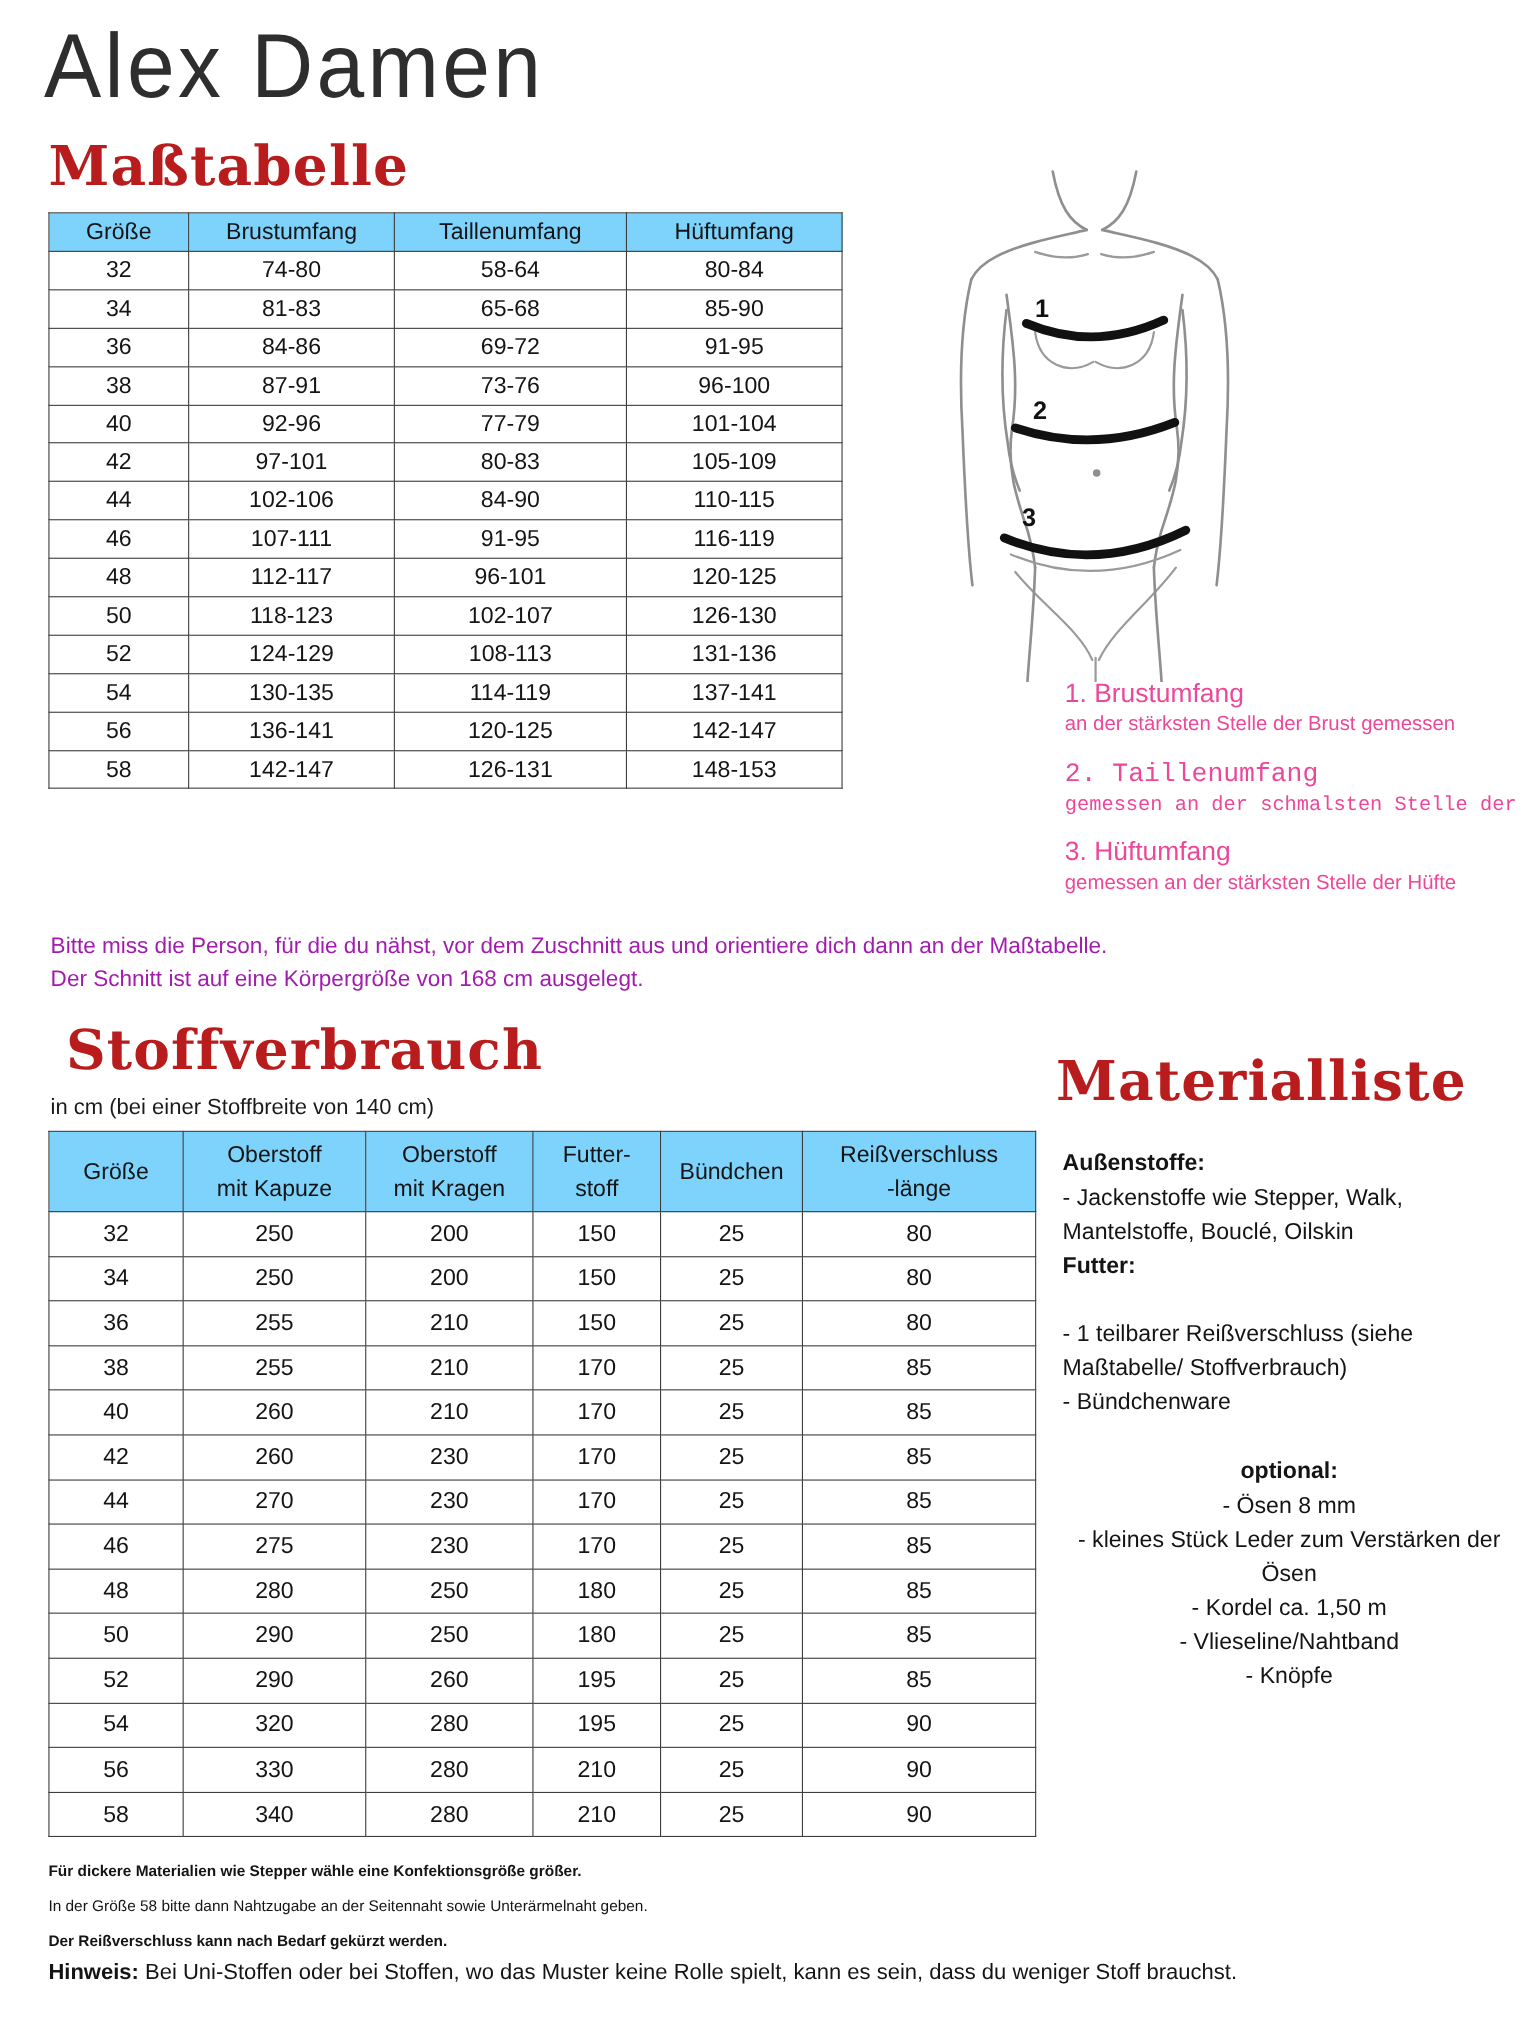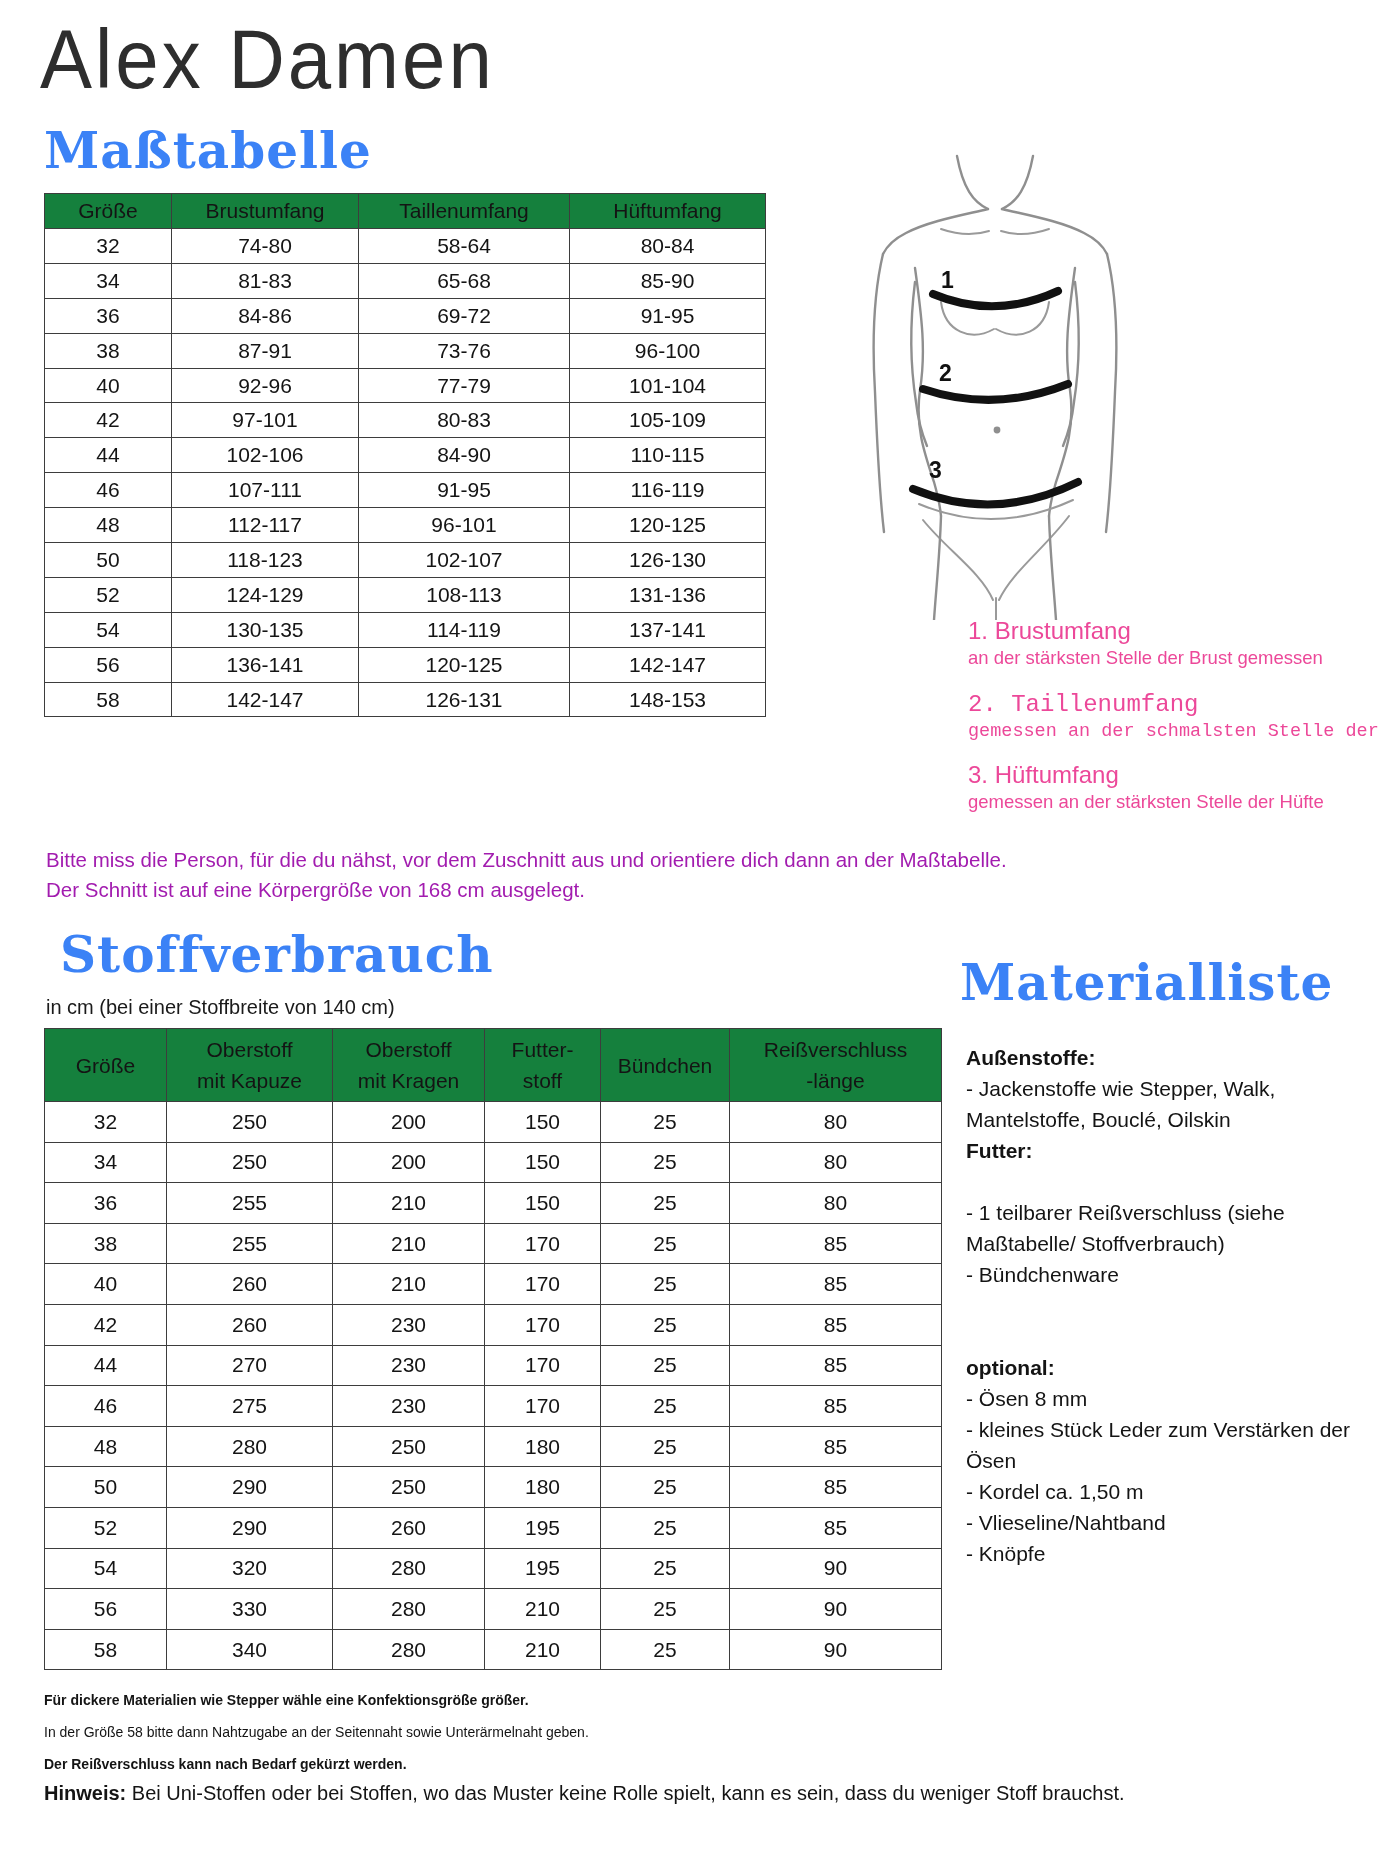--- a/index.html
+++ b/index.html
@@ -7,33 +7,33 @@
     position:relative; width:1384px; height:1854px; background:#ffffff;
     font-family:"Liberation Sans", sans-serif; color:#1a1a1a; overflow:hidden;
   }
   .brand {
     position:absolute; left:40px; top:12px; font-size:78px; font-weight:300;
     letter-spacing:3px; color:#2e2e2e; transform:scaleY(1.06); transform-origin:left top;
     white-space:nowrap;
   }
   .display-heading {
     position:absolute; font-family:"DejaVu Serif", serif; font-weight:700;
-    color:#3b82f6; font-size:50px; letter-spacing:1px; white-space:nowrap; line-height:1;
+    color:#b91c1c; font-size:50px; letter-spacing:1px; white-space:nowrap; line-height:1;
   }
   #masstabelle-title { left:44px; top:126px; }
   #stoffverbrauch-title { left:60px; top:930px; }
   #materialliste-title { left:960px; top:958px; }
   .subtitle { position:absolute; left:46px; top:996px; font-size:20px; color:#1a1a1a; white-space:nowrap; }
 
   table.data-table { position:absolute; border-collapse:collapse; table-layout:fixed; }
   table.data-table th, table.data-table td {
     border:1.6px solid #3d3d3d; text-align:center; vertical-align:middle;
     font-weight:400; font-size:21px; padding:0; color:#141414;
   }
-  table.data-table th { background:#15803d; }
+  table.data-table th { background:#7dd3fc; }
 
   #size-table { left:44px; top:193px; width:717px; }
   #size-table th { height:34px; }
   #size-table td { height:33.9px; }
   #size-table th:nth-child(1){width:126px} #size-table th:nth-child(2){width:186px}
   #size-table th:nth-child(3){width:210px} #size-table th:nth-child(4){width:195px}
 
   #fabric-table { left:44px; top:1028px; width:891px; }
   #fabric-table th { height:72px; line-height:31px; }
   #fabric-table td { height:39.6px; }
@@ -48,21 +48,21 @@
   .fig-label { position:absolute; left:968px; white-space:nowrap; color:#ec4899; }
   .fig-label .t { font-size:24px; line-height:27px; }
   .fig-label .d { font-size:18.5px; line-height:23px; margin-top:2px; }
   #fig-label-1 { top:617px; }
   #fig-label-2 { top:691px;font-family:Liberation Mono, monospace; }
   #fig-label-3 { top:761px; }
 
   #material-list { position:absolute; left:966px; top:1042px; width:412px; font-size:21px; line-height:31px; color:#141414; }
   .mat-heading { font-weight:700; }
   .mat-block:nth-child(3) { margin-top:31px; }
-  .mat-block:nth-child(4) { margin-top:62px; }
+  .mat-block:nth-child(4) { margin-top:32px;text-align:center; }
 
   .footer-line { position:absolute; left:44px; font-size:14px; line-height:30px; white-space:nowrap; color:#141414; }
   #footer-line-1 { top:1685px; font-weight:700; }
   #footer-line-2 { top:1717px; }
   #footer-line-3 { top:1749px; font-weight:700; }
   #footer-hint   { top:1778px; font-size:20px; }
   #footer-hint b { font-weight:700; }
 
   svg .outline { fill:none; stroke:#8f8f8f; stroke-width:2.4; stroke-linecap:round; }
   svg .thin    { fill:none; stroke:#9a9a9a; stroke-width:2;   stroke-linecap:round; }

